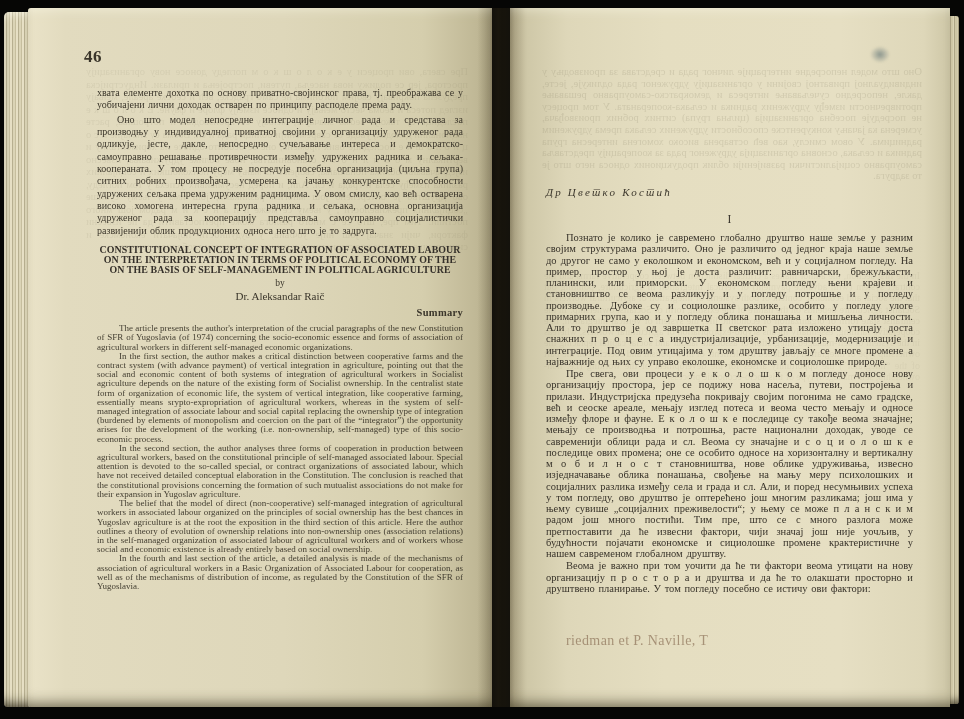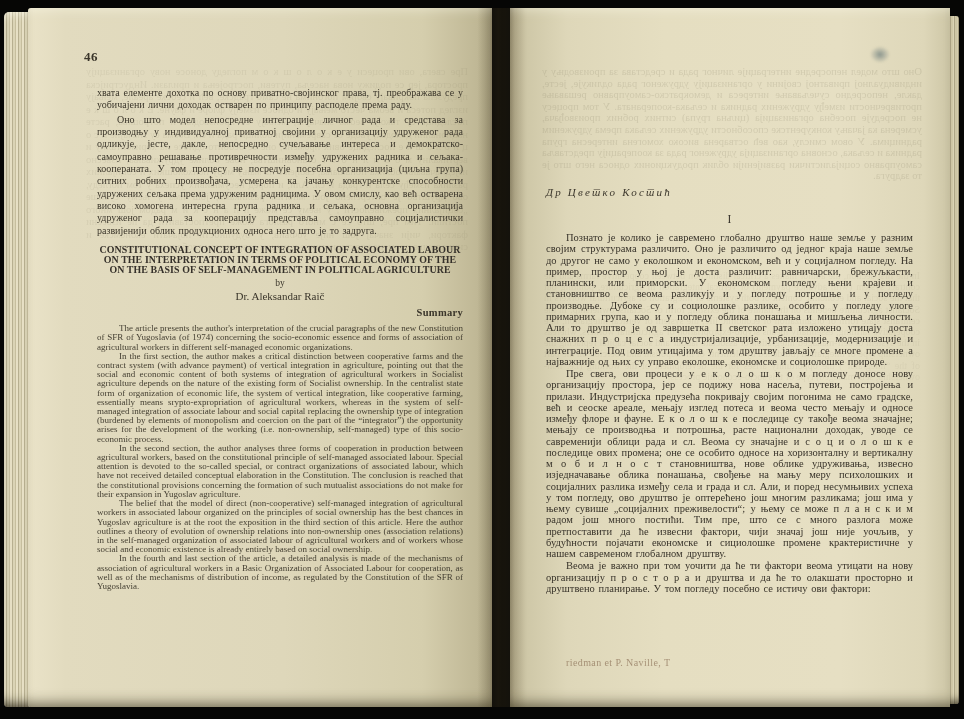--- a/index.html
+++ b/index.html
@@ -34,21 +34,21 @@
   }
   .gutter {
     position:absolute; left:477px; top:8px; width:48px; height:699px; z-index:4; pointer-events:none;
     background:linear-gradient(90deg,rgba(0,0,0,0) 0,rgba(72,62,38,.16) 26%,rgba(46,39,22,.48) 45%,rgba(33,28,16,.58) 51%,rgba(46,39,22,.4) 58%,rgba(92,82,56,.14) 78%,rgba(0,0,0,0) 100%);
   }
   
   .content { position:absolute; z-index:3; }
   .left  .content { left:69px; top:42px; width:366px; color:#3a352a; }
   .right .content { left:36px; top:178px; width:367px; color:#38332a; }
 
-  .pageno { font-weight:bold; font-size:13px; line-height:14px; margin-left:-13px; letter-spacing:.5px; }
+  .pageno { font-weight:bold; font-size:17px; line-height:14px; margin-left:-13px; letter-spacing:.5px; }
 
   .cyr { font-size:10px; line-height:12.35px; text-align:justify; margin:0; word-spacing:1px; }
   .cont { margin-top:23px; }
   .ind  { text-indent:20px; }
   .cyr + .cyr { margin-top:2px; }
 
   .sum-title { margin:8px 0 0; font-weight:bold; font-size:9.9px; line-height:9.7px; text-align:center; letter-spacing:.1px; color:#35302a; }
   .sum-title span { display:block; white-space:nowrap; }
   .byline    { margin-top:4px; text-align:center; font-size:9.5px; line-height:11px; }
   .author-en { margin-top:1px; text-align:center; font-size:11px; line-height:12px; }
@@ -70,22 +70,22 @@
   .bleed p { margin:0; }
   .bleed-full-left  { left:58px;  top:58px;  width:382px; height:608px; opacity:.10; font-size:10.5px; line-height:12.5px; }
   .bleed-top-right  { left:32px;  top:58px;  width:380px; height:196px; opacity:.17; font-size:10.6px; line-height:11.6px; }
   .bleed-full-right { left:34px;  top:262px; width:376px; height:410px; opacity:.07; font-size:10px;  line-height:11.2px; }
   .smudge {
     position:absolute; left:360px; top:38px; width:20px; height:17px; z-index:2;
     background:radial-gradient(ellipse at center, rgba(68,92,102,.55), rgba(68,92,102,0) 70%);
     filter:blur(1px);
   }
   .bleed-foot {
-    position:absolute; left:20px; top:471px; width:340px; z-index:2; pointer-events:none;
-    font-size:10px; letter-spacing:.4px; color:rgba(125,95,70,.6); filter:blur(.4px);
+    position:absolute; left:20px; top:447px; width:340px; z-index:2; pointer-events:none;
+    font-size:14px; letter-spacing:.4px; color:rgba(125,95,70,.6); filter:blur(.4px);
   }
 </style>
 </head>
 <body>
 
 <div class="stage">
 
   <div class="edges-left"></div>
 
   <section class="page left">

